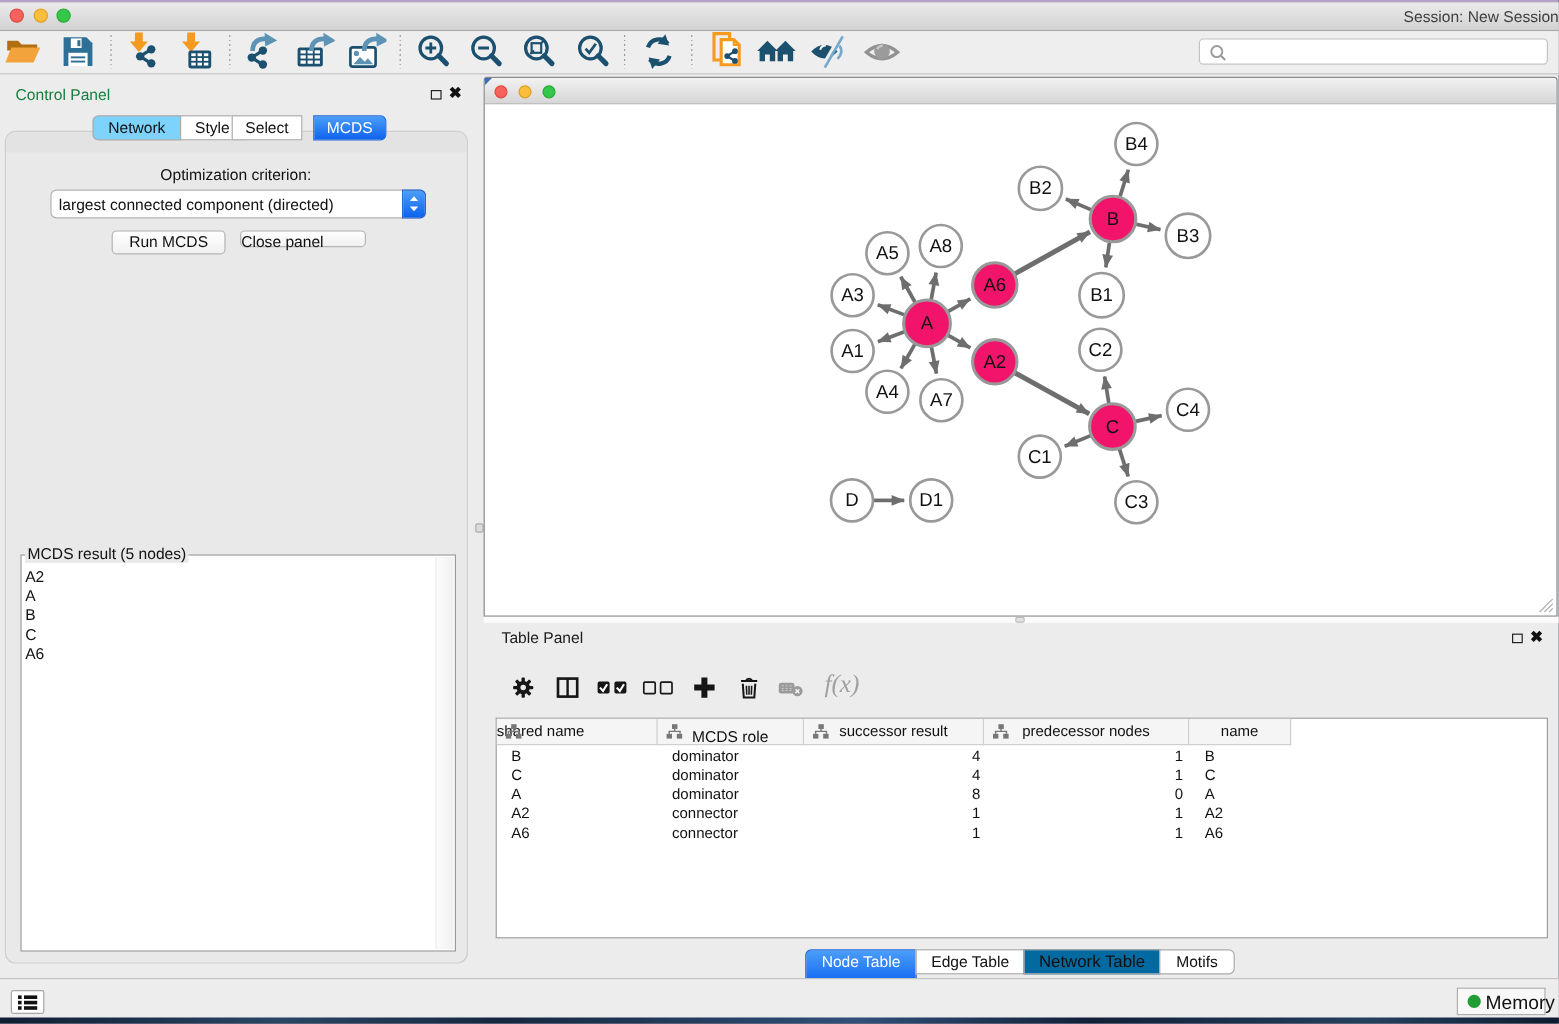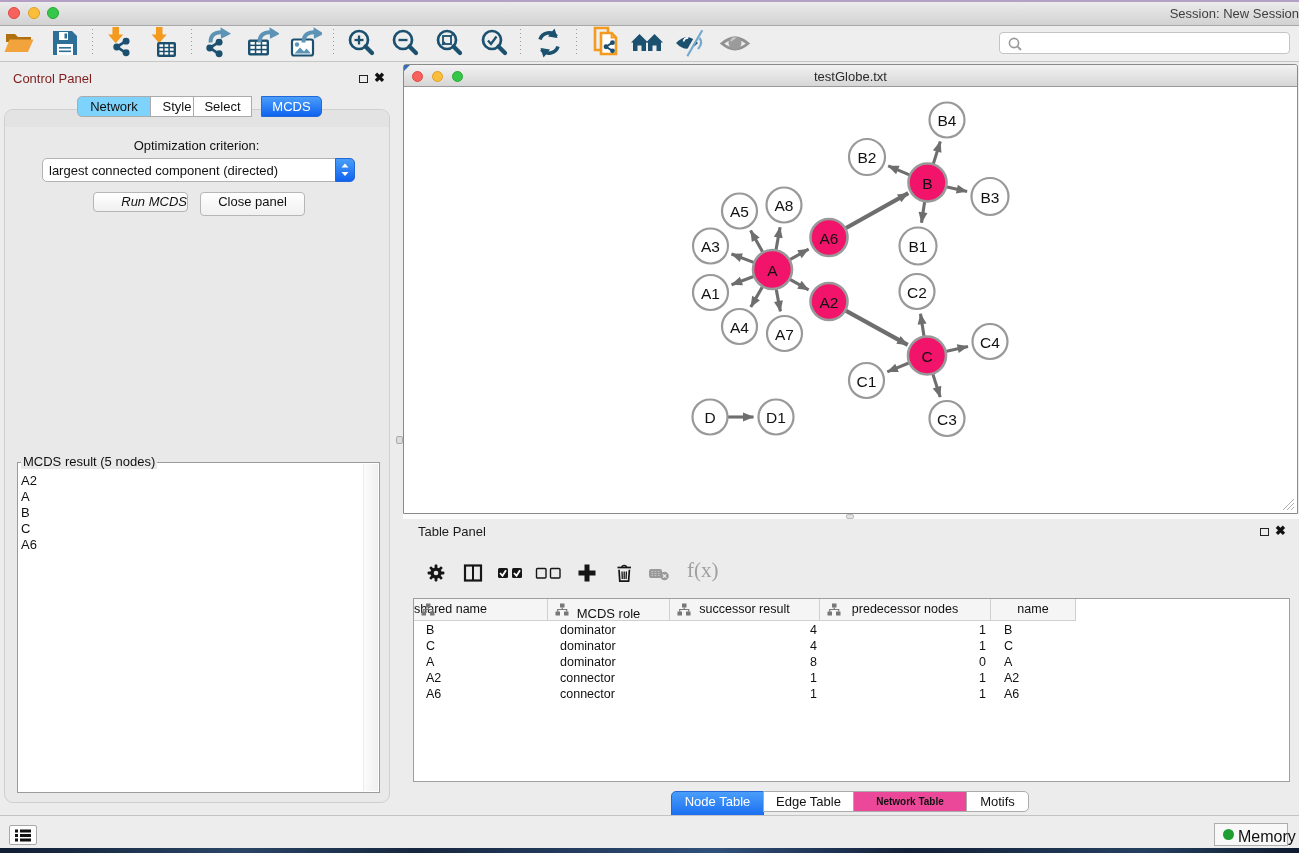--- a/index.html
+++ b/index.html
@@ -157,21 +157,21 @@
     <div class="abs" style="left:520px;top:3px;width:1px;height:28px;background:repeating-linear-gradient(#9a9a9a 0 1.5px,transparent 1.5px 4px);"></div>
     <div class="abs" style="left:576px;top:3px;width:1px;height:28px;background:repeating-linear-gradient(#9a9a9a 0 1.5px,transparent 1.5px 4px);"></div>
     <div class="abs" style="left:999px;top:6px;width:291px;height:22px;background:#fff;border:1px solid #c4c4c4;border-radius:4px;">
         <svg class="abs" style="left:7px;top:3px;" width="16" height="16" viewBox="0 0 16 16">
           <circle cx="7" cy="7" r="4.6" fill="none" stroke="#9a9a9a" stroke-width="1.6"></circle>
           <line x1="10.4" y1="10.4" x2="14" y2="14" stroke="#9a9a9a" stroke-width="1.8"></line>
         </svg>
       </div>
   </div>
 
-  <div class="abs" style="left:13px;top:69px;font-size:13px;color:#7f1d1d;">Control Panel</div>
+  <div class="abs" style="left:13px;top:69px;font-size:13px;color:#15803d;">Control Panel</div>
   <div class="abs" style="left:359px;top:73px;width:9px;height:8px;border:1.5px solid #222;"></div>
   <div class="abs" style="left:374px;top:68px;font-size:13px;font-weight:bold;color:#111;">✖</div>
   <div class="abs" style="left:4px;top:107px;width:386px;height:694px;background:#e9e9e9;border:1px solid #cfcfcf;border-radius:9px;">
     <div style="position:absolute;left:0;top:0;width:100%;height:17px;background:#e3e3e3;border-radius:9px 9px 0 0;"></div>
   </div>
   <div class="abs" style="left:77px;top:94px;height:21px;">
     <div class="abs" style="left:0px;top:0;width:74px;height:21px;background:#7dd3fc;color:#111;border:1px solid #ababab;border-radius:5px 0 0 5px;text-align:center;font-size:13px;line-height:19px;">Network</div>
     <div class="abs" style="left:73px;top:0;width:54px;height:21px;background:#fff;color:#111;border:1px solid #ababab;text-align:center;font-size:13px;line-height:19px;">Style</div>
     <div class="abs" style="left:116px;top:0;width:59px;height:21px;background:#fff;color:#111;border:1px solid #ababab;text-align:center;font-size:13px;line-height:19px;">Select</div>
     <div class="abs" style="left:184px;top:0;width:61px;height:21px;background:linear-gradient(#4a9ef9,#0f63ef);color:#fff;border:1px solid #2268d8;border-radius:0 5px 5px 0;text-align:center;font-size:13px;line-height:19px;">MCDS</div>
@@ -179,34 +179,33 @@
   <div class="abs" style="left:42px;top:156px;width:313px;height:24px;background:#ffffff;border:1px solid #b3b3b3;border-radius:5px;">
     <div class="abs" style="left:6px;top:4px;font-size:13px;color:#111;">largest connected component (directed)</div>
     <div class="abs" style="right:-1px;top:-1px;width:20px;height:24px;border-radius:0 5px 5px 0;background:linear-gradient(#4a9ef9,#0f63ef);border:1px solid #2268d8;">
       <svg width="18" height="22" viewBox="0 0 18 22">
           <path d="M5.5 8.5 L9 4.5 L12.5 8.5 z" fill="#fff"></path>
           <path d="M5.5 13 L9 17 L12.5 13 z" fill="#fff"></path>
         </svg>
     </div>
   </div>
   <div class="abs" style="left:4px;top:136px;width:385px;text-align:center;font-size:13px;color:#111;">Optimization criterion:</div>
-  <div class="abs" style="left:93px;top:190px;width:95px;height:20px;background:linear-gradient(#ffffff,#f0f0f0);border:1px solid #b6b6b6;border-radius:4px;text-align:right;font-size:13px;color:#111;line-height:18px;font-style:italic;">Run MCDS</div>
-  <div class="abs" style="left:200px;top:190px;width:105px;height:24px;background:linear-gradient(#ffffff,#f0f0f0);border:1px solid #b6b6b6;border-radius:4px;text-align:center;font-size:13px;color:#111;line-height:18px;">Close panel</div>
+  <div class="abs" style="left:93px;top:190px;width:95px;height:20px;background:linear-gradient(#ffffff,#f0f0f0);border:1px solid #b6b6b6;border-radius:4px;text-align:center;font-size:13px;color:#111;line-height:18px;">Run MCDS</div>
+  <div class="abs" style="left:200px;top:190px;width:105px;height:14px;background:linear-gradient(#ffffff,#f0f0f0);border:1px solid #b6b6b6;border-radius:4px;text-align:left;font-size:13px;color:#111;line-height:18px;">Close panel</div>
   <div class="abs" style="left:17px;top:460px;width:363px;height:331px;border:1px solid #9b9b9b;background:#ffffff;"></div>
   <div class="abs" style="left:21px;top:452px;font-size:13px;color:#111;background:#e9e9e9;padding:0 2px;">MCDS result (5 nodes)</div>
   <div class="abs" style="left:21px;top:471px;font-size:13px;color:#111;line-height:16px;">A2<br>A<br>B<br>C<br>A6</div>
   <div class="abs" style="left:363px;top:462px;width:15px;height:327px;background:linear-gradient(to right,#fbfbfb,#f0f0f0);border-left:1px solid #ececec;"></div>
   <div class="abs" style="left:396px;top:434px;width:7px;height:8px;background:#dcdcdc;border:1px solid #ababab;border-radius:2px;"></div>
 
   <div class="abs" style="left:403px;top:62px;width:895px;height:450px;background:#ffffff;border:1px solid #8a8a8a;border-radius:3px 3px 0 0;">
     <div class="abs" style="left:0;top:0;width:100%;height:22px;background:linear-gradient(#f2f2f2,#d6d6d6);border-bottom:1px solid #9a9a9a;border-radius:3px 3px 0 0;">
       <div class="tl" style="left:8px;top:6px;width:11px;height:11px;background:#f7635c;border:1px solid #dd4b43;"></div>
       <div class="tl" style="left:28px;top:6px;width:11px;height:11px;background:#fbbe3c;border:1px solid #dfa023;"></div>
       <div class="tl" style="left:48px;top:6px;width:11px;height:11px;background:#35c74a;border:1px solid #27aa35;"></div>
-      <div class="abs" style="left:0;width:100%;top:4px;text-align:center;font-size:13px;color:#2b2b2b;">testGlobe.txt</div>
     </div>
     <svg class="abs" style="right:2px;bottom:2px;" width="13" height="13" viewBox="0 0 13 13">
         <path d="M12 1 L1 12 M12 5 L5 12 M12 9 L9 12" stroke="#b0b0b0" stroke-width="1" fill="none"></path>
       </svg>
     <svg class="abs" style="left:0;top:0;" width="6" height="6" viewBox="0 0 6 6">
         <path d="M0 0 H6 L0 6 z" fill="#3c6eb4"></path>
       </svg>
   </div>
   <svg class="abs" style="left:404px;top:84px;" width="893" height="426" viewBox="404 86 893 426">
 <defs>
@@ -334,21 +333,21 @@
       <rect x="3.4" y="12.2" width="1.7" height="0.4" fill="#fff"></rect>
       <rect x="6.6" y="8.4" width="1.7" height="0.4" fill="#fff"></rect>
       <rect x="6.6" y="10.3" width="1.7" height="0.4" fill="#fff"></rect>
       <rect x="6.6" y="12.2" width="1.7" height="0.4" fill="#fff"></rect>
       <rect x="9.9" y="8.4" width="1.7" height="0.4" fill="#fff"></rect>
       <rect x="9.9" y="10.3" width="1.7" height="0.4" fill="#fff"></rect>
       <rect x="9.9" y="12.2" width="1.7" height="0.4" fill="#fff"></rect>
       <circle cx="16.5" cy="13" r="4.3" fill="#9a9a9a"></circle>
       <path d="M14.9 11.4 l3.2 3.2 M18.1 11.4 l-3.2 3.2" stroke="#eee" stroke-width="1.3"></path>
     </svg>
-  <div class="abs" style="left:687px;top:556px;font-family:'Liberation Serif',serif;font-size:21px;color:#a0a0a0;">f(x)</div>
+  <div class="abs" style="left:687px;top:556px;font-family:'Liberation Serif',serif;font-style:italic;font-size:21px;color:#a0a0a0;">f(x)</div>
   <div class="abs" style="left:413px;top:596px;width:877px;height:184px;background:#ffffff;border:1px solid #9e9e9e;">
     <div class="abs" style="left:0;top:0;width:662px;height:22px;background:#f5f5f5;border-bottom:1px solid #d0d0d0;">
       <div class="abs" style="left:0px;top:0;width:134px;height:22px;border-right:1px solid #cfcfcf;">
           <span style="position:absolute;left:7px;top:4px;">
             <svg width="14" height="13" viewBox="0 0 14 13" style="display:block;">
               <g fill="#777">
                 <rect x="5" y="0.5" width="4.5" height="4"></rect>
                 <rect x="0.5" y="8.5" width="4.5" height="4"></rect>
                 <rect x="9" y="8.5" width="4.5" height="4"></rect>
               </g>
@@ -434,21 +433,21 @@
           <span class="abs" style="left:146px;top:1px;">connector</span>
           <span class="abs" style="left:256px;top:1px;width:147px;text-align:right;">1</span>
           <span class="abs" style="left:406px;top:1px;width:166px;text-align:right;">1</span>
           <span class="abs" style="left:590px;top:1px;">A6</span>
         </div>
     </div>
   </div>
   <div class="abs" style="left:671px;top:789px;height:21px;">
     <div class="abs" style="left:0px;top:0;width:93px;height:31px;background:linear-gradient(#4a9ef9,#0f63ef);color:#fff;border:1px solid #2268d8;border-radius:5px 0 0 5px;text-align:center;font-size:13px;line-height:19px;">Node Table</div>
     <div class="abs" style="left:92px;top:0;width:91px;height:21px;background:#fff;color:#111;border:1px solid #ababab;text-align:center;font-size:13px;line-height:19px;">Edge Table</div>
-    <div class="abs" style="left:182px;top:0;width:114px;height:21px;background:#ec4899;color:#111;border:1px solid #ababab;text-align:center;font-size:10px;line-height:19px;font-weight:bold;">Network Table</div>
+    <div class="abs" style="left:182px;top:0;width:114px;height:21px;background:#0369a1;color:#111;border:1px solid #ababab;text-align:center;font-size:14px;line-height:19px;">Network Table</div>
     <div class="abs" style="left:295px;top:0;width:63px;height:21px;background:#fff;color:#111;border:1px solid #ababab;border-radius:0 5px 5px 0;text-align:center;font-size:13px;line-height:19px;">Motifs</div>
   </div>
 
   <div class="abs" style="left:0;top:813px;width:1299px;height:33px;background:#ededed;border-top:1px solid #c3c3c3;">
     <div class="abs" style="left:9px;top:9px;width:28px;height:20px;background:#fdfdfd;border:1px solid #a8a8a8;border-radius:2px;">
       <svg width="26" height="18" viewBox="0 0 26 18">
           <g fill="#111">
             <rect x="5" y="3.5" width="3" height="3"></rect>
             <rect x="10" y="3.5" width="11" height="3"></rect>
             <rect x="5" y="8" width="3" height="3"></rect>

